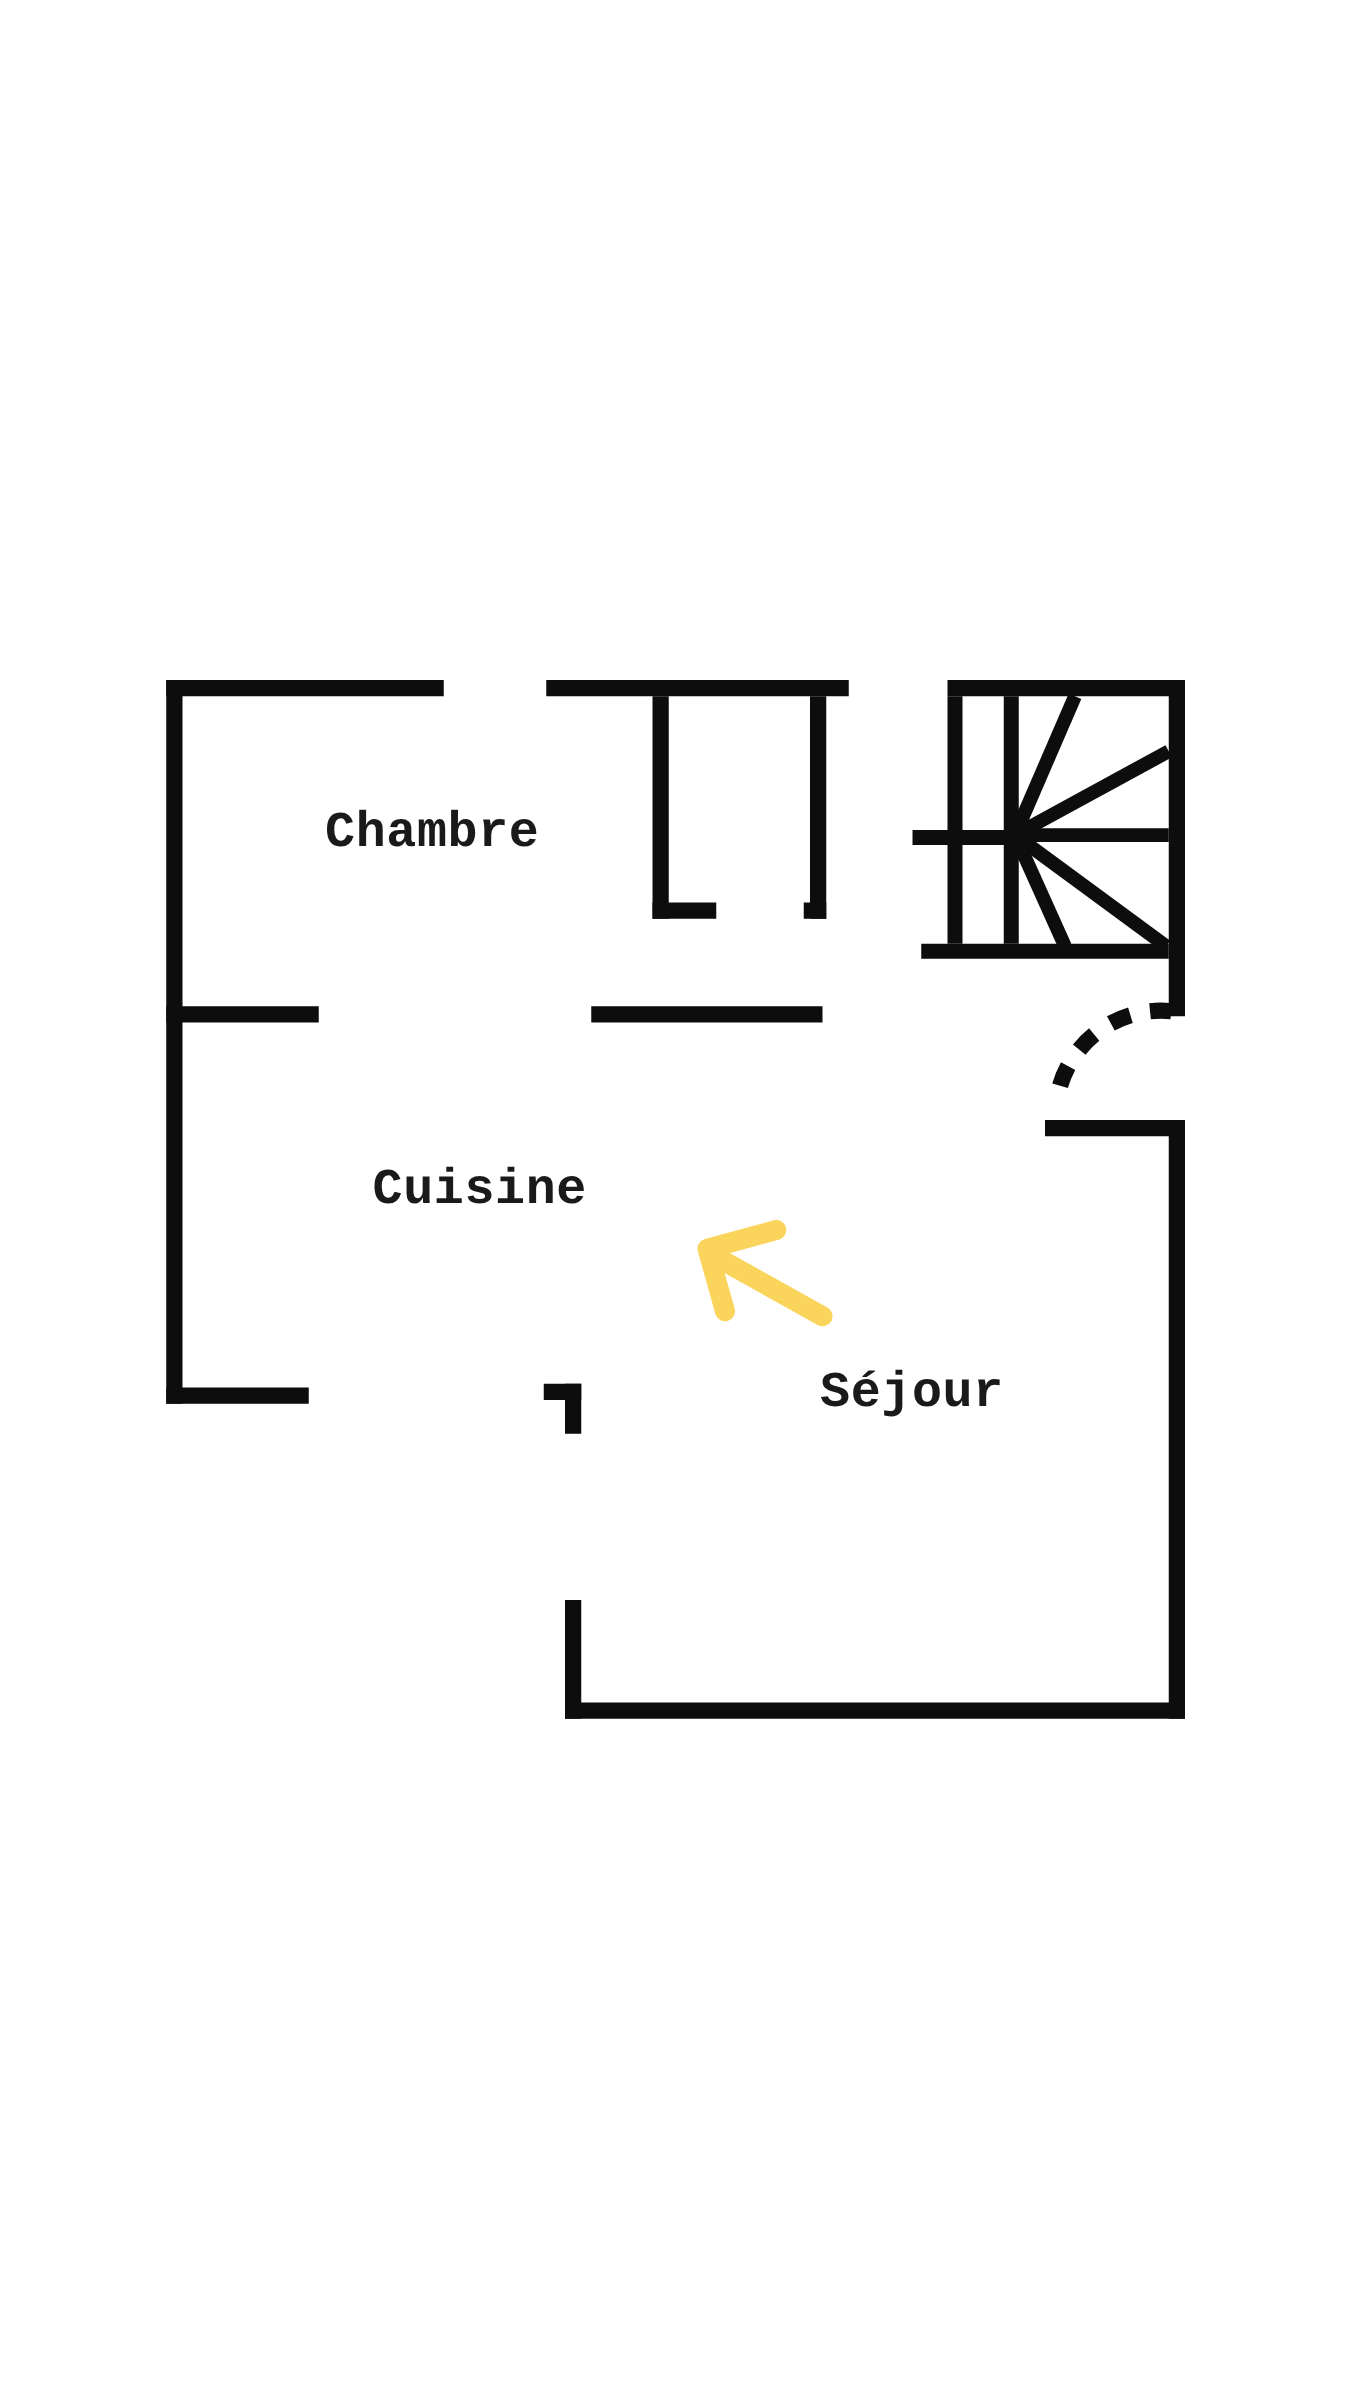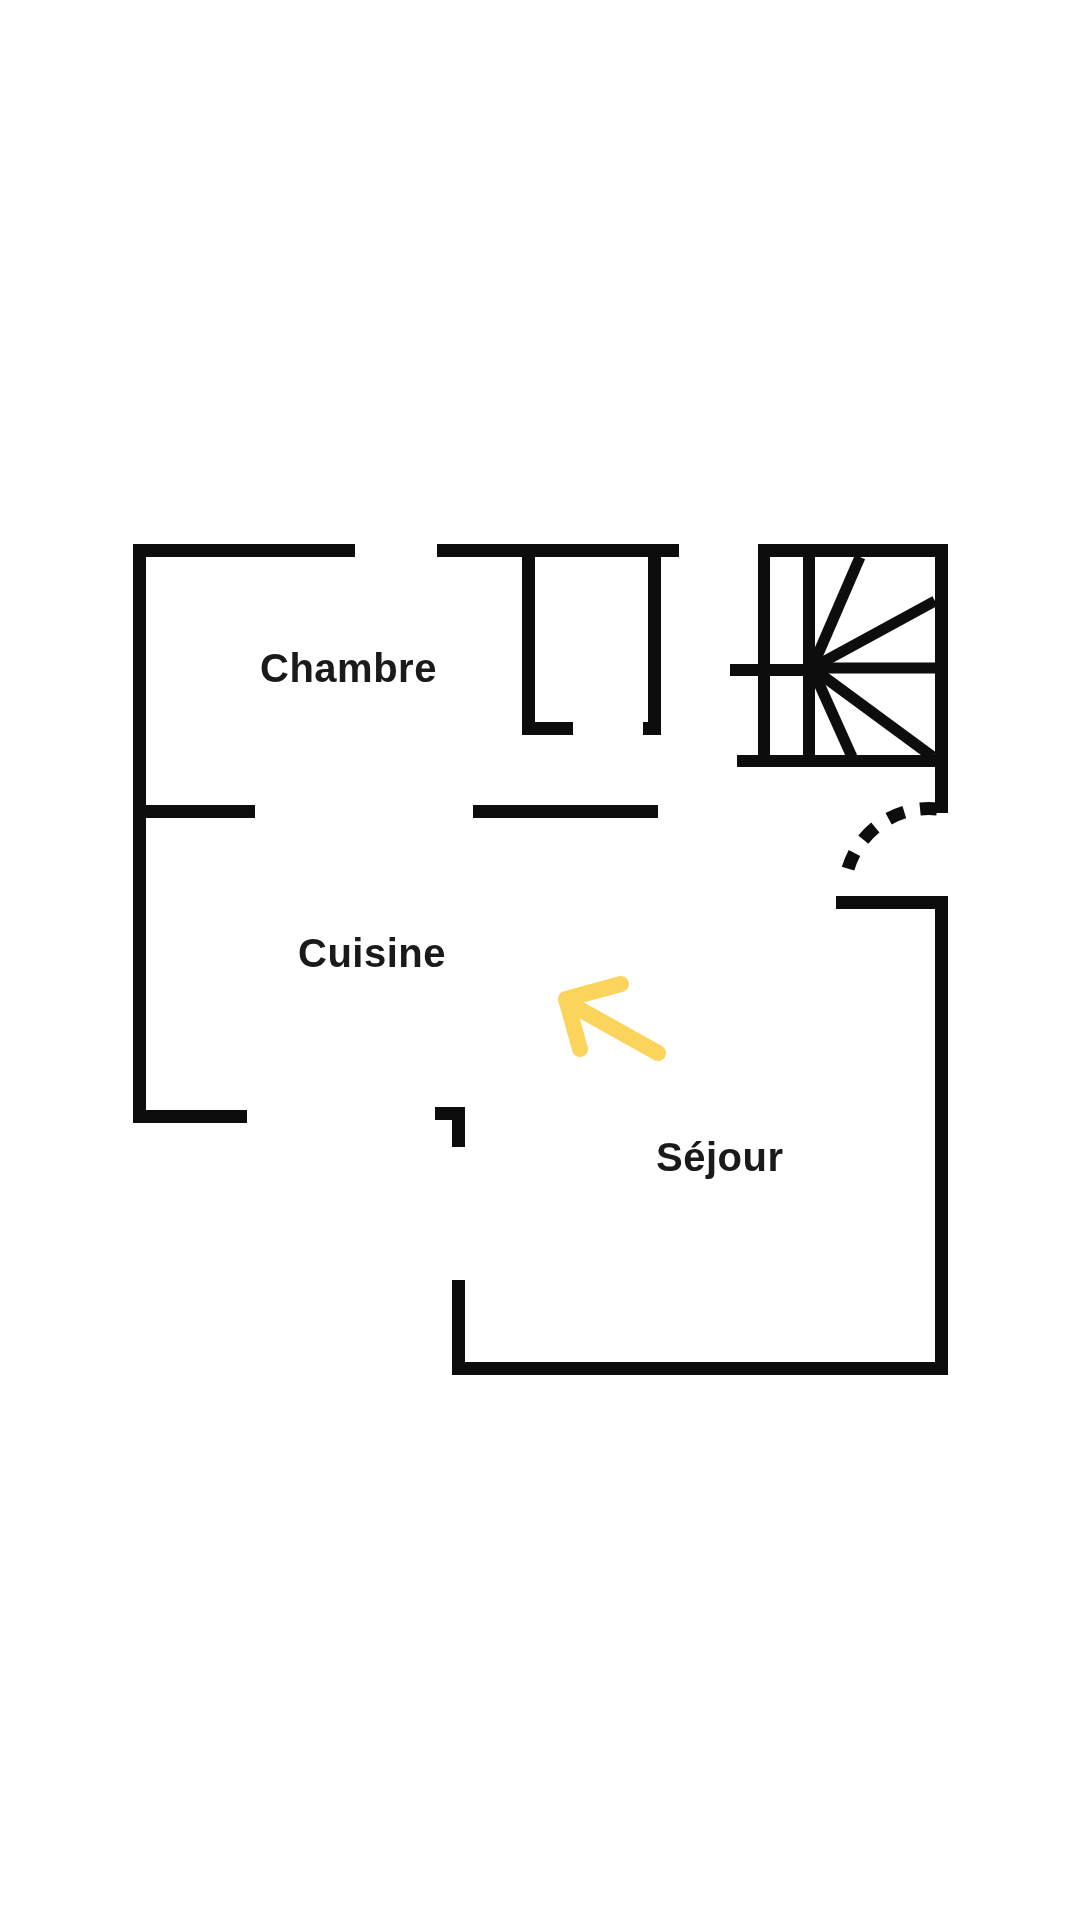--- a/index.html
+++ b/index.html
@@ -7,39 +7,39 @@
     --wall:#0d0d0d;
     --label:#1a1a1a;
     --arrow:#fbd45c;
   }
   html,body{margin:0;padding:0;background:var(--bg);}
   .canvas{
     position:relative;
     width:1080px;height:1920px;
     background:var(--bg);
     overflow:hidden;
-    font-family:Liberation Sans, sans-serif;
+    font-family:Liberation Mono, monospace;
   }
   .plan-svg{position:absolute;left:0;top:0;}
   .plan-svg rect{fill:var(--wall);}
   .plan-svg .tread{stroke:var(--wall);stroke-width:11;fill:none;}
   .plan-svg .door-arc{stroke:var(--wall);stroke-width:13;fill:none;stroke-dasharray:17 16;}
   .plan-svg .arrow-stroke{stroke:var(--arrow);stroke-width:16;fill:none;stroke-linecap:round;stroke-linejoin:round;}
   .room-label{
     position:absolute;
     font-size:40px;
     font-weight:600;
     letter-spacing:0.5px;
     line-height:1;
     color:var(--label);
     white-space:nowrap;
   }
   .label-chambre{left:260px;top:648px;}
   .label-cuisine{left:298px;top:933px;}
-  .label-sejour{left:656px;top:1096px;margin-top:41px;}
+  .label-sejour{left:656px;top:1096px;}
 </style>
 </head>
 <body>
 
 <div class="canvas">
 
   <svg class="plan-svg" width="1080" height="1920" viewBox="0 0 1080 1920">
 
     <g>
 

